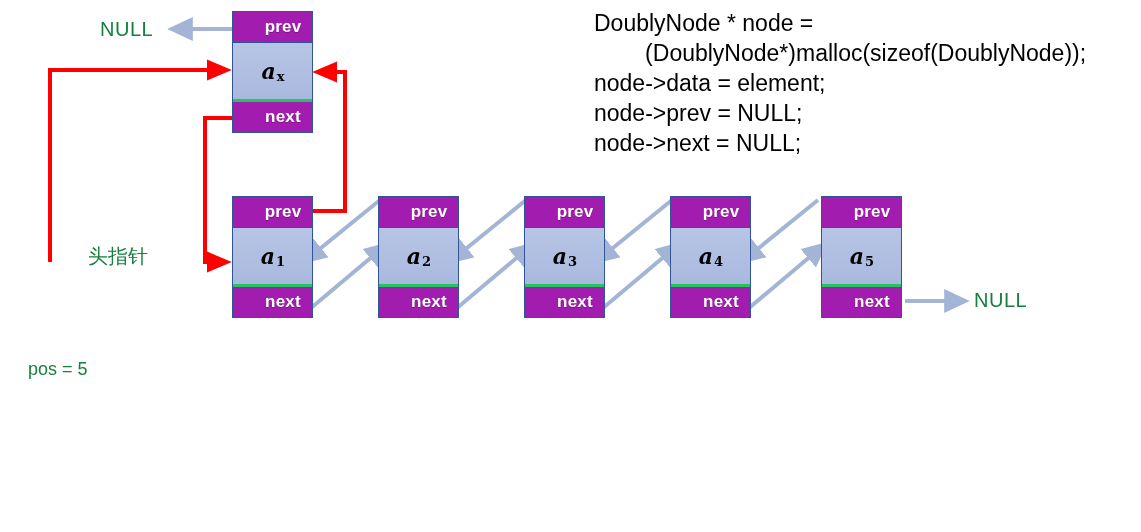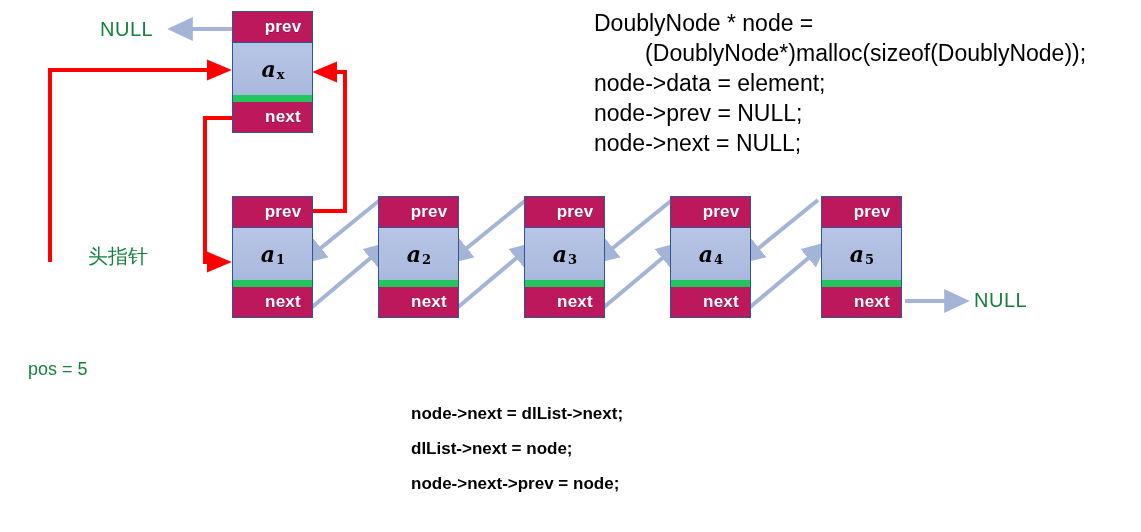--- a/index.html
+++ b/index.html
@@ -21,35 +21,35 @@
     position: absolute;
     width: 81px;
     height: 122px;
     box-sizing: border-box;
     border: 1px solid #2F5597;
     display: flex;
     flex-direction: column;
     z-index: 3;
   }
   .node .band {
-    background: #be185d;
+    background: #a21caf;
     color: #ffffff;
     font-weight: bold;
     font-size: 17px;
     display: flex;
     align-items: center;
     justify-content: center;
     height: 30px;
     flex: 0 0 30px;
     letter-spacing: .2px;
     text-shadow: 0 1px 0 rgba(0,0,0,.25);
     padding-left: 21px;
   }
   .node .band.top { border-bottom: 1px solid #2F5597; }
-  .node .band.bottom { border-top: 7px solid #22c55e; }
+  .node .band.bottom { border-top: 3px solid #22c55e; }
   .node .data {
     flex: 1 1 auto;
     background: linear-gradient(180deg,#B7C5E5 0%,#A9B9DE 100%);
     display: flex;
     align-items: center;
     justify-content: center;
     color: #000000;
     font-family: "DejaVu Serif", serif;
     font-style: italic;
     font-weight: bold;
@@ -205,17 +205,14 @@
   <div class="lbl null" style="left:100px; top:18px;">NULL</div>
   <div class="lbl null" style="left:974px; top:289px;">NULL</div>
   <div class="lbl cn" style="left:88px; top:243px;">头指针</div>
   <div class="lbl pos" style="left:28px; top:359px;">pos = 5</div>
 
   <div class="code-top">DoublyNode * node =
         (DoublyNode*)malloc(sizeof(DoublyNode));
 node-&gt;data = element;
 node-&gt;prev = NULL;
 node-&gt;next = NULL;</div>
-  <div class="code-bottom">node-&gt;next = dlList-&gt;next;
-dlList-&gt;next = node;
-node-&gt;next-&gt;prev = node;</div>
 
 </div>
 
 </body></html>

